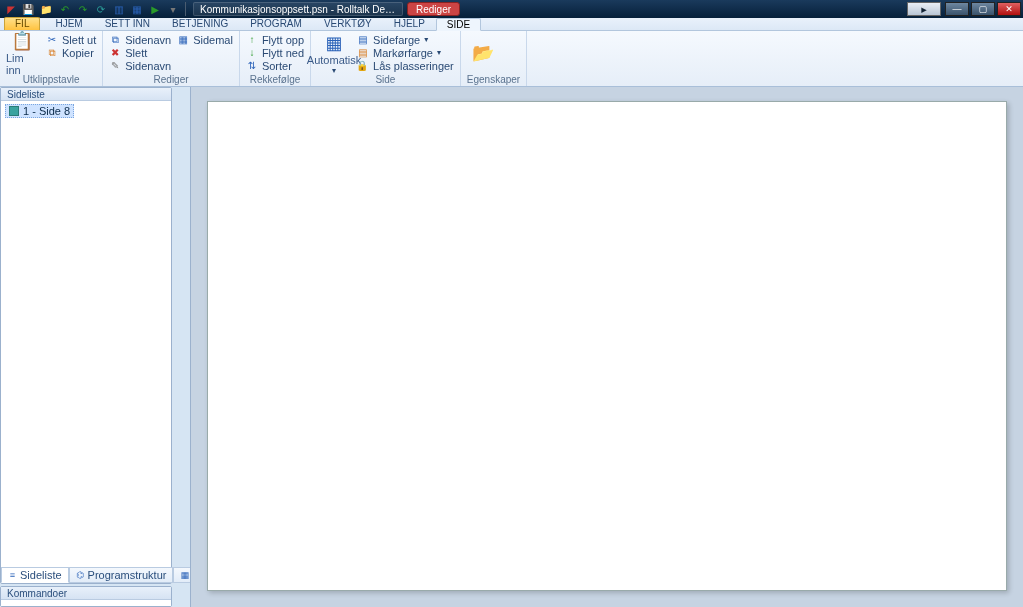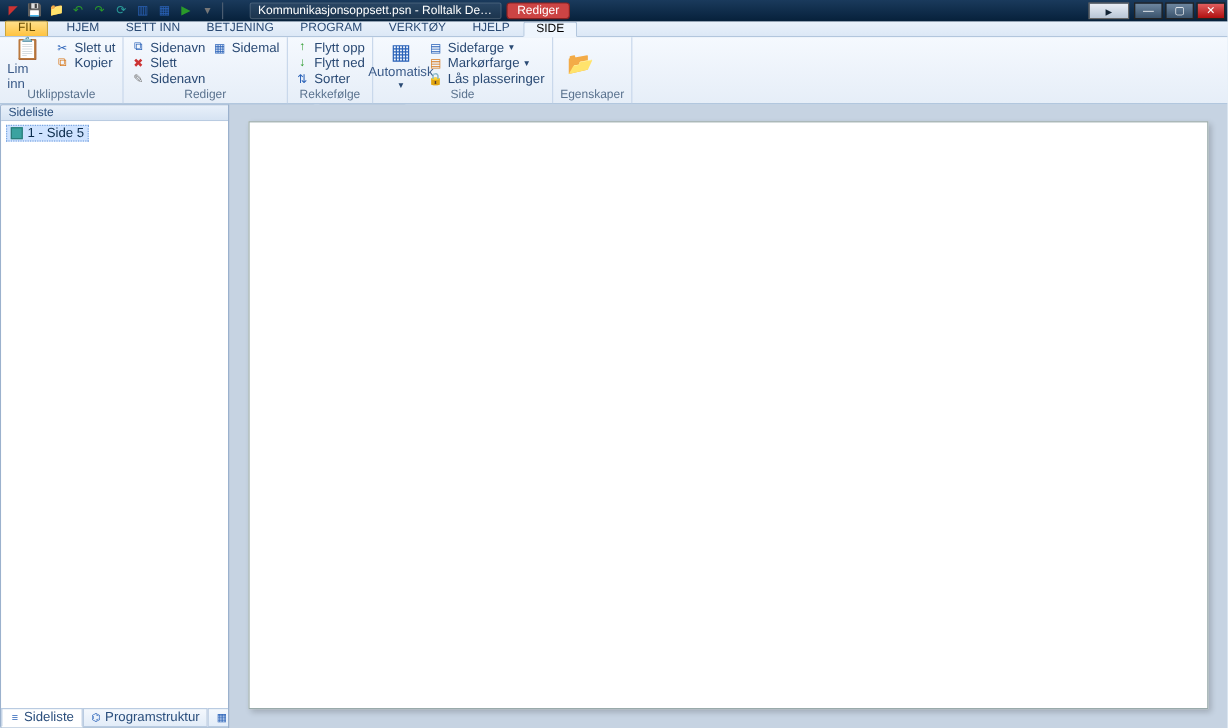--- a/index.html
+++ b/index.html
@@ -10,21 +10,21 @@
     height: 18px;
     background: linear-gradient(#1a3a5c, #06203a);
     display: flex; align-items: center; padding: 0 2px;
     color: #cde;
   }
   .taskbar .tb-icon { width: 14px; height: 14px; margin: 0 2px; display:flex; align-items:center; justify-content:center; font-size:10px;}
   .taskbar .tb-title {
     background: rgba(255,255,255,.08);
     border: 1px solid rgba(255,255,255,.15);
     border-radius: 2px; padding: 0 6px; height: 14px; line-height: 13px;
-    margin-left: 19px; color:#fff; font-size:10px;
+    margin-left: 4px; color:#fff; font-size:10px;
     max-width: 210px; overflow:hidden; text-overflow:ellipsis; white-space:nowrap;
   }
   .taskbar .tb-chip {
     background:#C44; border:1px solid #822; border-radius:3px;
     color:#fff; padding:0 8px; height:14px; line-height:13px; margin-left:4px; font-size:10px;
   }
   .taskbar .spacer { flex:1; }
   .taskbar .tb-ghost { color:#4a6; opacity:.35; font-style:italic; margin-left:60px; font-size:10px;}
   .taskbar .win-btn { width:24px; height:14px; margin-left:2px; border:1px solid #222;
     background:linear-gradient(#6e87a0,#3a536c); display:flex; align-items:center; justify-content:center; color:#fff; font-size:9px;}
@@ -71,21 +71,21 @@
   .col { display:flex; flex-direction:column; gap:0px;}
   .sm-btn { display:flex; align-items:center; gap:4px; height:13px; color:#2a4a74; white-space:nowrap;}
   .sm-btn .mini { width:12px; height:12px; display:flex; align-items:center; justify-content:center; font-size:10px;}
   .dd::after { content:" ▾"; font-size:8px; color:#2a4a74;}
 
   
   .workspace {
     position:absolute; top:87px; left:0; right:0; bottom:0;
     display:flex;
   }
-  .left-pane { width:190px; display:flex; flex-direction:row; gap:2px; padding-right:18px;}
+  .left-pane { width:190px; display:flex; flex-direction:column; gap:2px; padding-right:18px;}
   .panel {
     background:#fff; border:1px solid #9bb1cd; border-radius:2px; display:flex; flex-direction:column;
   }
   .panel-header {
     background:linear-gradient(#e8f0fa,#d6e3f3);
     border-bottom:1px solid #b9cbe1;
     color:#2a4e7c; padding:1px 6px; font-size:10px; height:13px; line-height:12px;
   }
   .panel-body { flex:1; background:#fff; overflow:auto; padding:3px 4px;}
   .sideliste { flex: 1 1 0; }
@@ -255,21 +255,21 @@
 </div>
 
 <div class="workspace">
   <div class="left-pane">
 
     <div class="panel sideliste">
       <div class="panel-header">Sideliste</div>
       <div class="panel-body">
         <div class="side-item">
           <span class="pg"></span>
-          <span>1 - Side 5</span>
+          <span>1 - Side 8</span>
         </div>
       </div>
       <div class="view-tabs">
         <div class="vt active">
           <span class="tico c-blue">≡</span>
           <span>Sideliste</span>
         </div>
         <div class="vt">
           <span class="tico c-blue">⌬</span>
           <span>Programstruktur</span>

